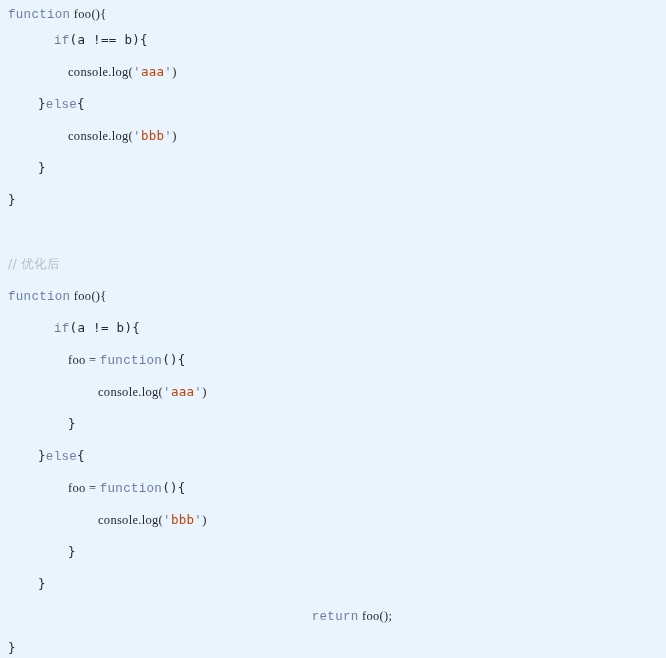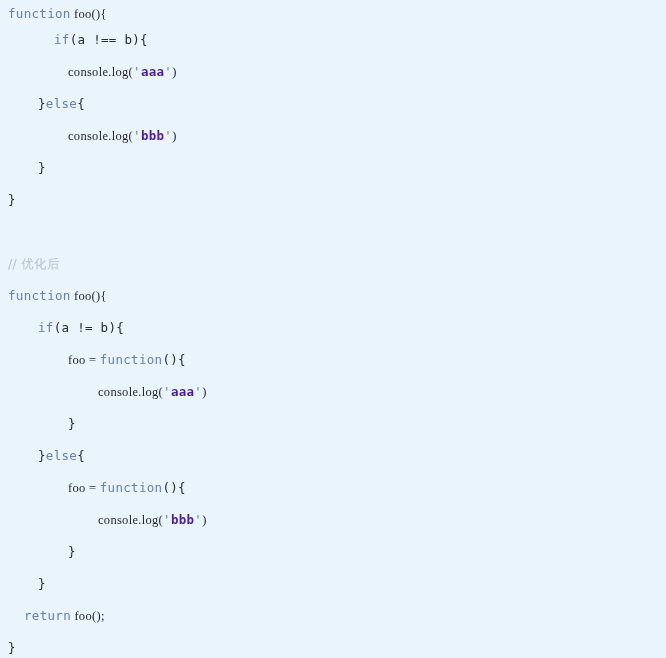--- a/index.html
+++ b/index.html
@@ -30,47 +30,47 @@
     letter-spacing: 0.3px;
   }
   .code-line.first {
     height: 24px;
     line-height: 28px;
   }
   .code-line.blank {
     height: 32px;
   }
   
-  .tok-kw   { color: #6a7fa8; }
+  .tok-kw   { color: #6a7fa8; font-family: Liberation Mono, monospace; }
   .tok-def  { color: #24292e; font-family: Liberation Serif, serif; }
-  .tok-str  { color: #4c1d95; font-weight: bold; }
+  .tok-str  { color: #c2410c; }
   .tok-q    { color: #6a7fa8; }
   .tok-cmt  { color: #b5bfc9; }
   .tok-op   { color: #24292e; }
   .tok-punc { color: #24292e; }
   .tok-han  { font-family: "DejaVu Sans", "Liberation Sans", sans-serif; }
 </style>
 </head>
 <body>
 
 <div id="code-block">
     <div class="code-line first" style="padding-left: 8px;"><span class="tok-kw">function</span><span class="tok-def"> foo(){</span></div>
     <div class="code-line" style="padding-left: 54px;"><span class="tok-kw">if</span><span class="tok-punc">(a </span><span class="tok-op">!==</span><span class="tok-punc"> b){</span></div>
     <div class="code-line" style="padding-left: 68px;"><span class="tok-def">console.log(</span><span class="tok-q">'</span><span class="tok-str">aaa</span><span class="tok-q">'</span><span class="tok-def">)</span></div>
     <div class="code-line" style="padding-left: 38px;"><span class="tok-punc">}</span><span class="tok-kw">else</span><span class="tok-punc">{</span></div>
     <div class="code-line" style="padding-left: 68px;"><span class="tok-def">console.log(</span><span class="tok-q">'</span><span class="tok-str">bbb</span><span class="tok-q">'</span><span class="tok-def">)</span></div>
     <div class="code-line" style="padding-left: 38px;"><span class="tok-punc">}</span></div>
     <div class="code-line" style="padding-left: 8px;"><span class="tok-punc">}</span></div>
     <div class="code-line blank" style="padding-left: 8px;"></div>
     <div class="code-line" style="padding-left: 8px;"><span class="tok-cmt tok-han">// 优化后</span></div>
     <div class="code-line" style="padding-left: 8px;"><span class="tok-kw">function</span><span class="tok-def"> foo(){</span></div>
-    <div class="code-line" style="padding-left: 38px;"><span class="tok-kw">if</span><span class="tok-punc">(a </span><span class="tok-op">!=</span><span class="tok-punc"> b){</span></div>
+    <div class="code-line" style="padding-left: 38px; margin-left: 16px;"><span class="tok-kw">if</span><span class="tok-punc">(a </span><span class="tok-op">!=</span><span class="tok-punc"> b){</span></div>
     <div class="code-line" style="padding-left: 68px;"><span class="tok-def">foo = </span><span class="tok-kw">function</span><span class="tok-punc">(){</span></div>
     <div class="code-line" style="padding-left: 98px;"><span class="tok-def">console.log(</span><span class="tok-q">'</span><span class="tok-str">aaa</span><span class="tok-q">'</span><span class="tok-def">)</span></div>
     <div class="code-line" style="padding-left: 68px;"><span class="tok-punc">}</span></div>
     <div class="code-line" style="padding-left: 38px;"><span class="tok-punc">}</span><span class="tok-kw">else</span><span class="tok-punc">{</span></div>
     <div class="code-line" style="padding-left: 68px;"><span class="tok-def">foo = </span><span class="tok-kw">function</span><span class="tok-punc">(){</span></div>
     <div class="code-line" style="padding-left: 98px;"><span class="tok-def">console.log(</span><span class="tok-q">'</span><span class="tok-str">bbb</span><span class="tok-q">'</span><span class="tok-def">)</span></div>
     <div class="code-line" style="padding-left: 68px;"><span class="tok-punc">}</span></div>
     <div class="code-line" style="padding-left: 38px;"><span class="tok-punc">}</span></div>
-    <div class="code-line" style="padding-left: 24px;"><span class="tok-kw">return</span><span class="tok-def"> foo();</span></div>
+    <div class="code-line" style="padding-left: 38px; text-align: center;"><span class="tok-kw">return</span><span class="tok-def"> foo();</span></div>
     <div class="code-line" style="padding-left: 8px;"><span class="tok-punc">}</span></div>
   </div>
 
 </body></html>

